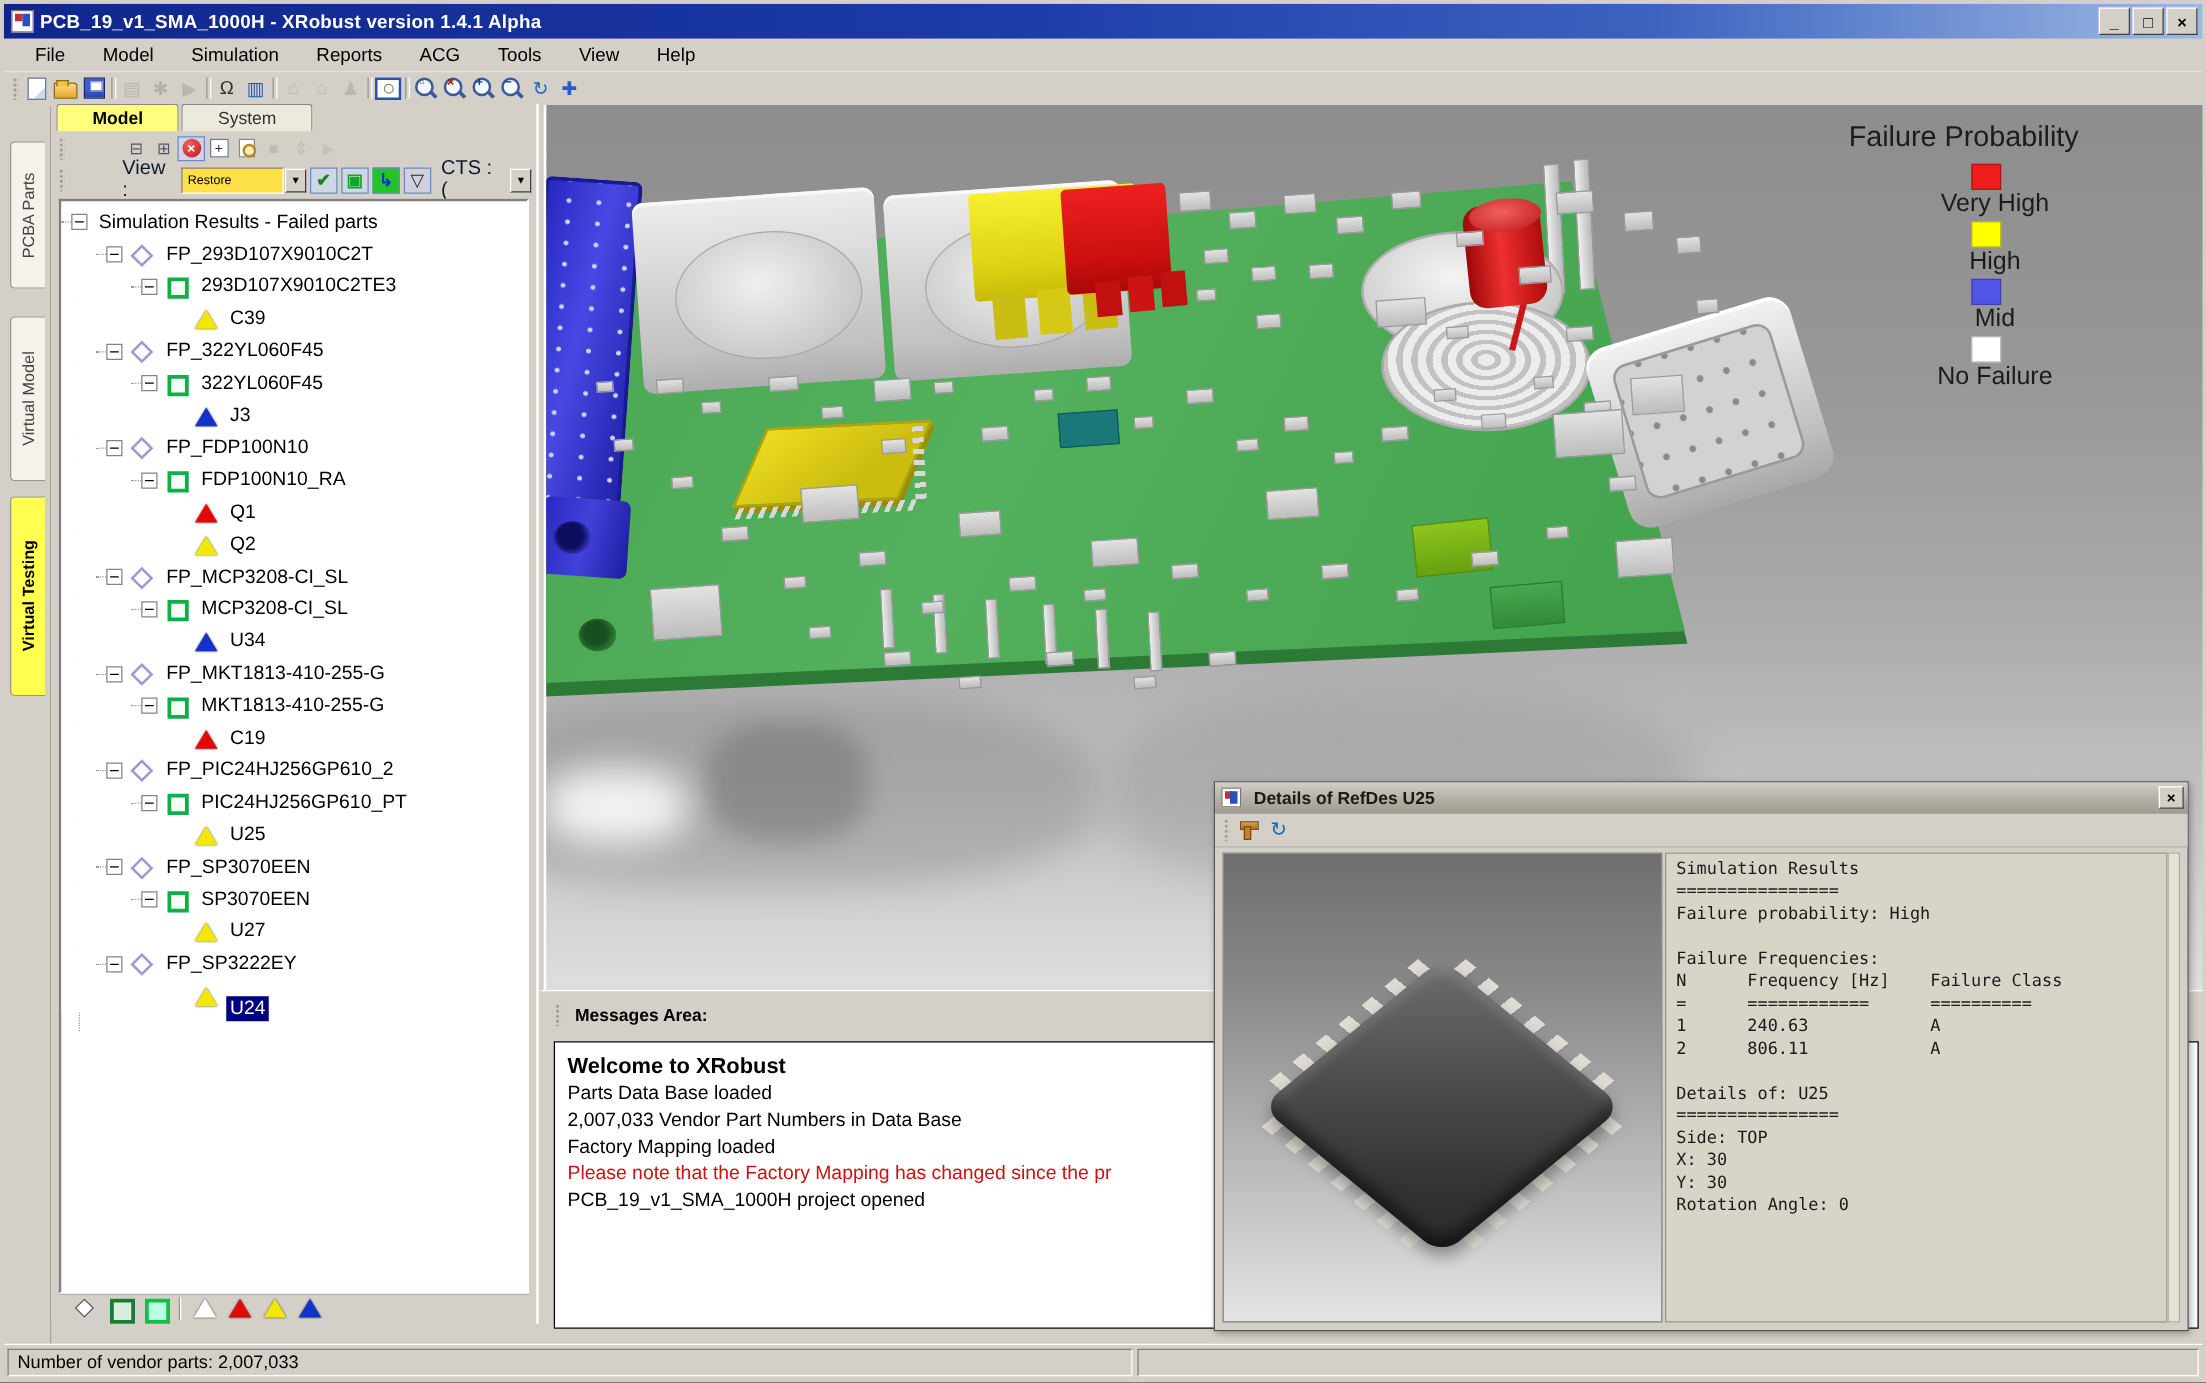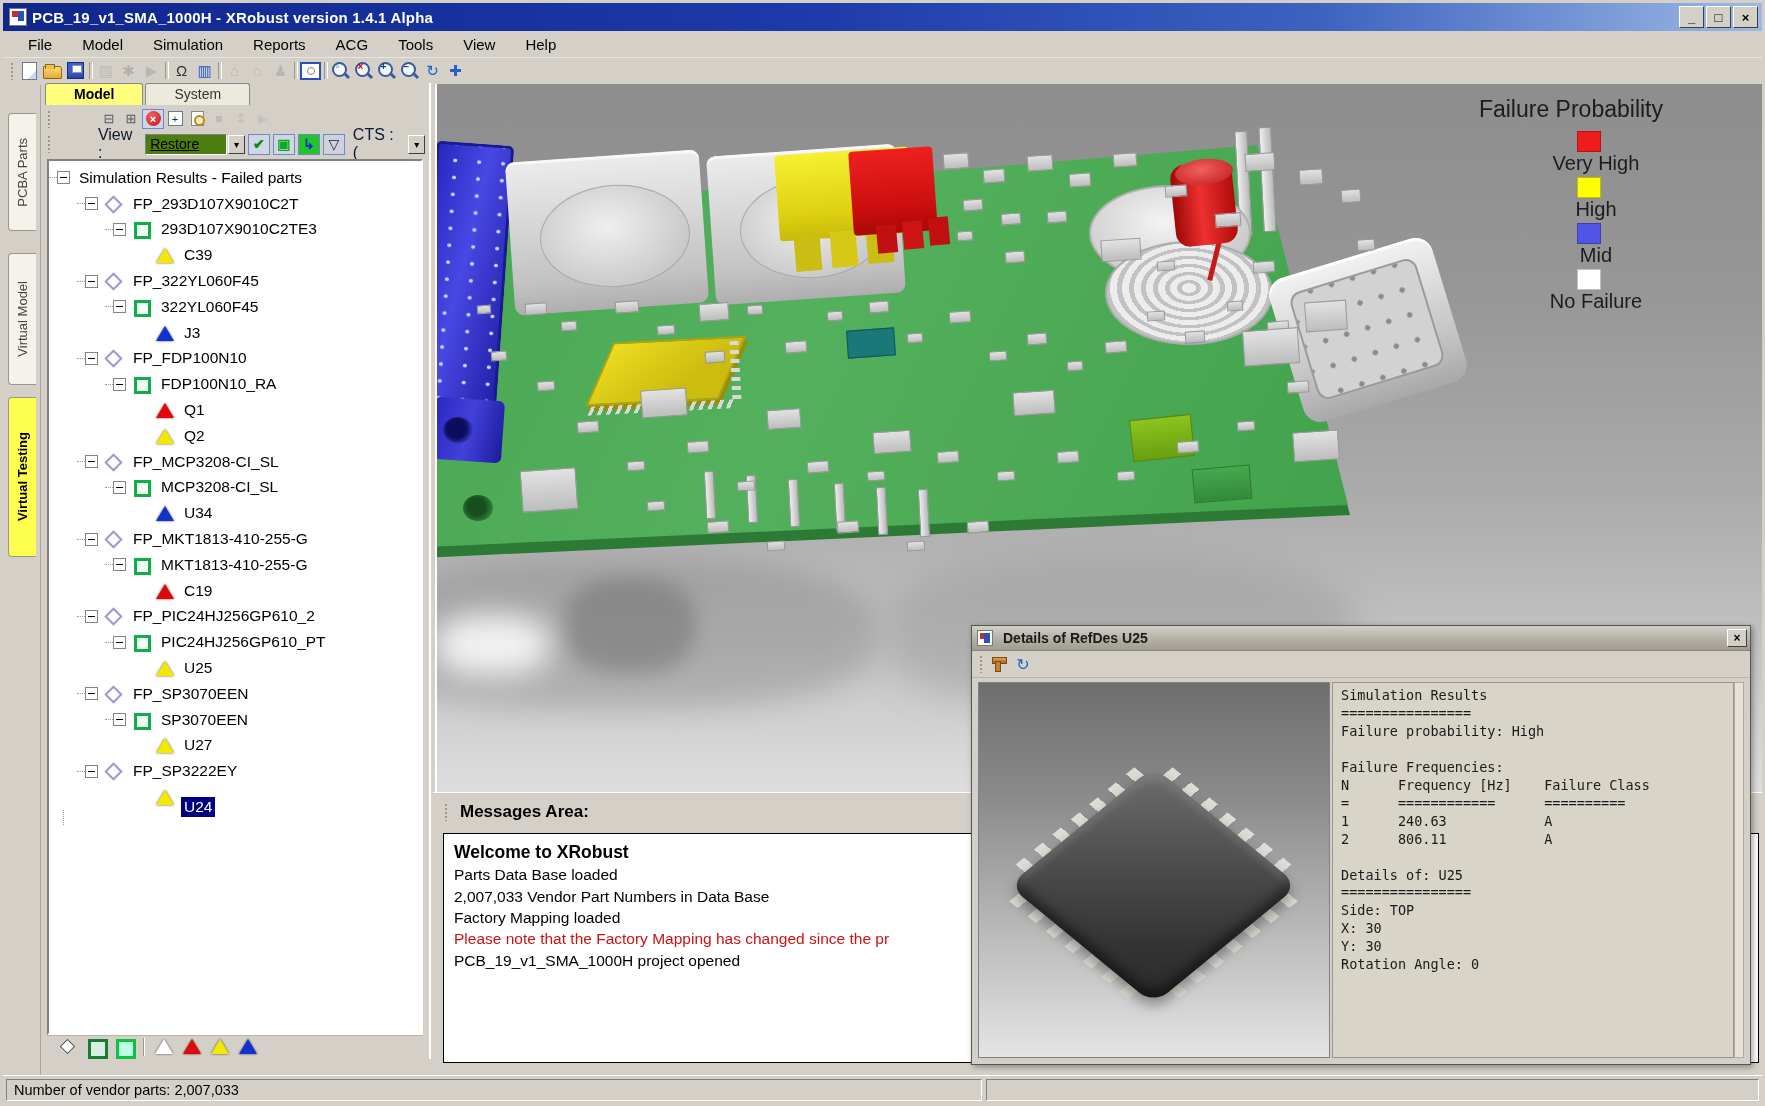--- a/index.html
+++ b/index.html
@@ -58,21 +58,21 @@
   .prow1{position:absolute;left:0;top:23px;right:4px;height:25px;display:flex;align-items:center;padding-left:58px;}
   .prow2{position:absolute;left:0;top:48px;right:4px;height:26px;display:flex;align-items:center;padding-left:58px;}
   .ptool{width:22px;height:20px;display:flex;align-items:center;justify-content:center;font-size:13px;color:#555;position:relative;}
   .ptool[data-dis="true"]{opacity:.4;filter:grayscale(1);}
   .ptool[data-icon="delete-selected"]{border:1px solid #6a8ac8;background:#cdd6ea;}
   .ptool[data-icon="delete-selected"]::before{content:"×";width:15px;height:15px;border-radius:50%;background:radial-gradient(circle at 35% 30%,#f06060,#c01818);color:#fff;font-size:11px;font-weight:bold;display:flex;align-items:center;justify-content:center;}
   .ptool[data-icon="add-item"]::before{content:"+";width:13px;height:13px;border:1px solid #6a7a9a;background:#fff;color:#234;font-size:11px;display:flex;align-items:center;justify-content:center;}
   .ptool[data-icon="preview"]::before{content:"";width:11px;height:13px;background:#fff;border:1px solid #888;}
   .ptool[data-icon="preview"]::after{content:"";position:absolute;right:3px;bottom:3px;width:7px;height:7px;border:2px solid #b88a20;border-radius:50%;background:#ffecc0;}
   .lbl{font-size:16px;color:#0f172a;margin-right:5px;}
-  .combo{height:21px;background:#4d7c0f;border:1px solid;border-color:#808080 #fff #fff #808080;display:flex;align-items:center;font-size:14px;padding:0 4px;text-decoration:underline;}
+  .combo{height:21px;background:#fde047;border:1px solid;border-color:#808080 #fff #fff #808080;display:flex;align-items:center;font-size:10px;padding:0 4px;}
   .combo .val{min-width:72px;}
   .drop{width:17px;height:19px;background:#d4d0c8;border:1px solid;border-color:#fff #404040 #404040 #fff;font-size:10px;display:flex;align-items:center;justify-content:center;margin-left:1px;}
   .vbtn{width:22px;height:21px;margin-left:3px;display:flex;align-items:center;justify-content:center;font-size:14px;font-weight:bold;border:1px solid #6a8ac8;background:#cfd6e6;}
   .vbtn[data-icon="axis-orientation"]{background:#22c428;color:#1030d0;}
   .vbtn[data-icon="edit-confirm"]{color:#0c8a14;}
   .vbtn[data-icon="show-3d"]{color:#0caa20;}
   .vbtn[data-icon="filter"]{background:#cfd2dc;color:#223;font-weight:normal;}
   
   .treebox{position:absolute;left:6px;top:76px;right:6px;bottom:24px;background:#fff;border:2px solid;border-color:#808080 #fff #fff #808080;overflow:hidden;padding-top:4px;position:absolute;}
   .tree{position:relative;}
@@ -121,21 +121,21 @@
   .board-side{position:absolute;left:0;top:0;width:100%;height:100%;
     clip-path:polygon(443px 214px,1250px 148px,1345px 512px,392px 556px);background:#2c7a36;}
   .board-top{position:absolute;left:0;top:0;width:100%;height:100%;
     clip-path:polygon(447px 208px,1252px 142px,1343px 502px,398px 545px);
     background:linear-gradient(115deg,#3f9e49 0%,#53b05c 45%,#42a24c 75%,#3a9844 100%);}
   .cmp{position:absolute;}
   .smd{position:absolute;background:linear-gradient(180deg,#e2e2e2,#bdbdbd);border:1px solid #9a9a9a;transform:rotate(-4deg);}
   .refl{position:absolute;border-radius:40%;}
   
   .msghdr{position:absolute;left:430px;top:789px;width:1335px;height:39px;background:#d4d0c8;border-top:1px solid #fff;display:flex;align-items:center;padding-left:8px;}
-  .msghdr .mtitle{font-size:17px;font-weight:bold;color:#000;margin-left:8px;}
+  .msghdr .mtitle{font-size:14px;font-weight:bold;color:#000;margin-left:8px;}
   .msgbox{position:absolute;left:440px;top:830px;width:1316px;height:230px;background:#fff;border:1px solid #000;padding:6px 10px;font-size:15.5px;color:#000;}
   .msgbox .mline{display:block;line-height:1.38;}
   .msgbox .mline[data-style="bold"]{font-weight:bold;font-size:17.5px;}
   .msgbox .mline[data-style="red"]{color:#cc1111;}
   
   .dwin{position:absolute;left:968px;top:622px;width:780px;height:440px;background:#d4d0c8;border:1px solid #555;
     box-shadow:2px 2px 6px rgba(0,0,0,.35);z-index:50;}
   .dtitle{height:25px;background:linear-gradient(180deg,#d2cfc7 0%,#b4b0a6 55%,#a09c90 100%);display:flex;align-items:center;padding:12px 3px;border-bottom:1px solid #8a867c;}
   .dtitle .dtext{font-size:14px;font-weight:bold;color:#1a1a1a;flex:1;margin-left:5px;}
   .dclose{width:20px;height:18px;background:#d4d0c8;border:1px solid;border-color:#fff #404040 #404040 #fff;font-size:12px;font-weight:bold;display:flex;align-items:center;justify-content:center;}
@@ -152,21 +152,21 @@
   .leads.t{left:14px;right:14px;top:-13px;height:14px;}
   .leads.b{left:14px;right:14px;bottom:-13px;height:14px;}
   .leads.l,.leads.r{top:14px;bottom:14px;width:14px;background:repeating-linear-gradient(180deg,#dedcd4 0 12px,transparent 12px 26px);}
   .leads.l{left:-13px;} .leads.r{right:-13px;}
   .dtext-panel{position:absolute;left:360px;top:56px;right:16px;bottom:6px;background:#d8d4c8;border:1px solid #9a968c;padding:4px 8px;overflow:hidden;}
   .dtext-panel pre{font-family:"DejaVu Sans Mono",monospace;font-size:13.5px;line-height:1.33;color:#1a1a1a;font-weight:300;}
   .dscroll{position:absolute;right:6px;top:56px;width:10px;bottom:6px;background:#e6e2d8;border:1px solid #b0aca0;}
   
   .statusbar{position:absolute;left:0;bottom:0;right:0;height:28px;background:#d4d0c8;border-top:1px solid #fff;display:flex;align-items:center;padding:2px 3px;}
   .scell{height:22px;border:1px solid;border-color:#808080 #fff #fff #808080;display:flex;align-items:center;padding-left:7px;font-size:14.5px;color:#000;}
-  .scell.c1{width:976px;}
+  .scell.c1{width:900px;}
   .scell.c2{flex:1;margin-left:4px;}
 </style>
 </head>
 <body>
 
 <div class="titlebar">
   <span class="app-icon"></span>
   <span class="wtitle">PCB_19_v1_SMA_1000H - XRobust version 1.4.1 Alpha</span>
   <span class="winbtn">_</span>
   <span class="winbtn">□</span>

